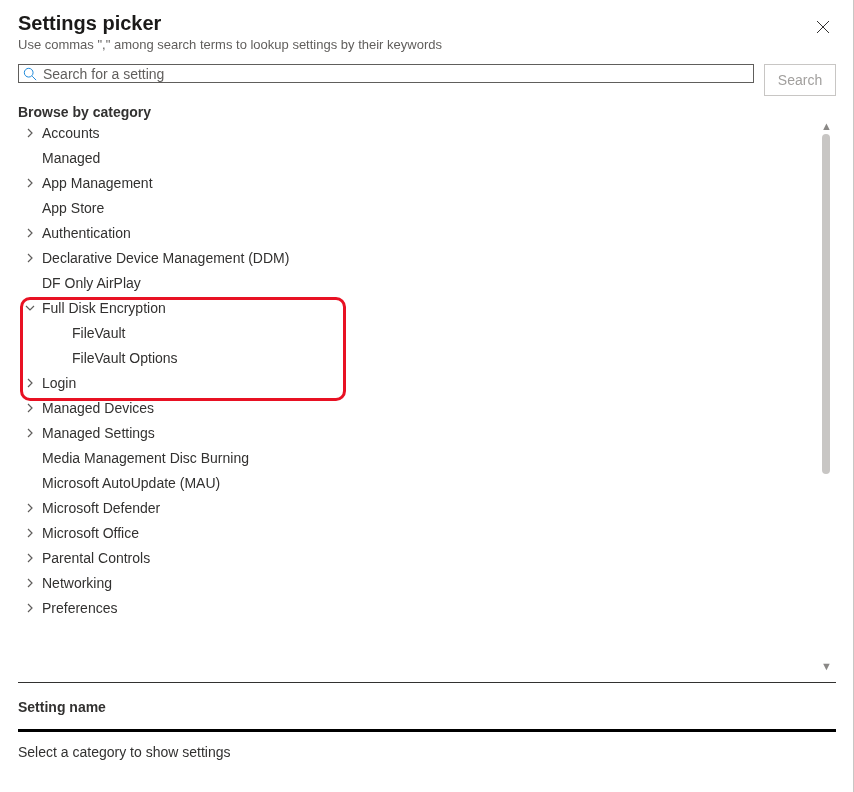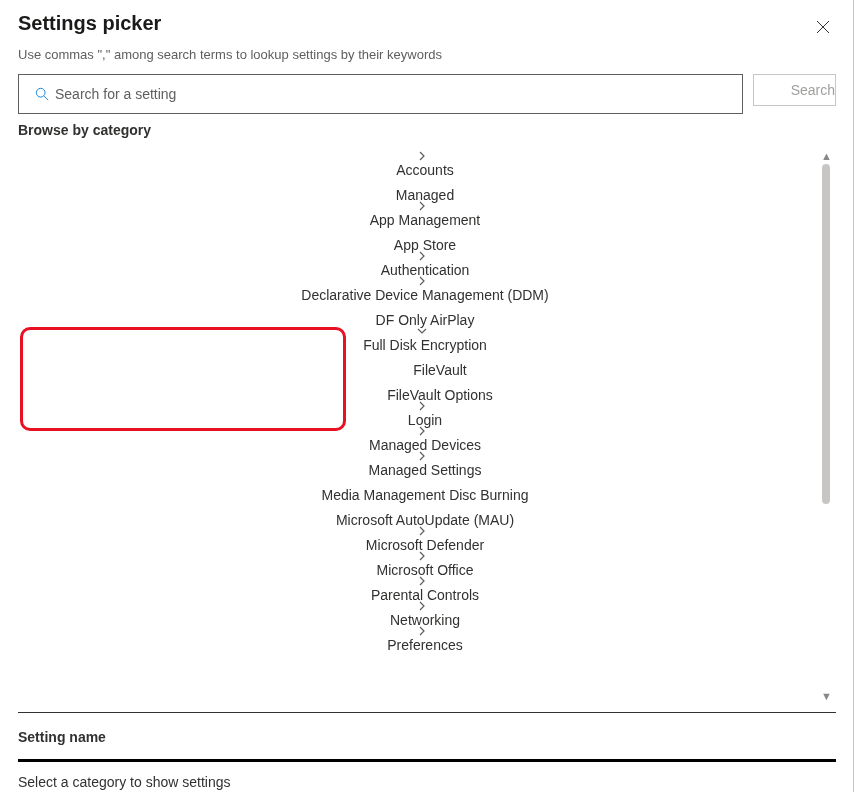--- a/index.html
+++ b/index.html
@@ -21,21 +21,21 @@
     }
     .header-row {
       display: flex;
       justify-content: space-between;
       align-items: flex-start;
     }
     .title {
       font-size: 20px;
       font-weight: 600;
       color: #1b1a19;
-      margin-bottom: 12px;
+      margin-bottom: 2px;
     }
     .subtitle {
       font-size: 13px;
       color: #605e5c;
       margin-bottom: 12px;
     }
     .close-btn {
       cursor: pointer;
       padding: 4px;
       color: #323130;
@@ -46,67 +46,65 @@
     .search-row {
       display: flex;
       gap: 10px;
       margin-bottom: 8px;
     }
     .search-box {
       flex: 1;
       display: flex;
       align-items: center;
       border: 1px solid #605e5c;
-      height: 40px;
-      padding: 0 16px;
+      height: 19px;
+      padding: 0 4px;
       background: #fff;
     }
     .search-box svg { flex-shrink: 0; margin-right: 6px; }
     .search-input {
       border: none;
       outline: none;
       font-family: inherit;
       font-size: 14px;
       flex: 1;
       color: #323130;
     }
     .search-input::placeholder { color: #605e5c; }
     .search-btn {
-      width: 83px;
+      width: 72px;
       height: 32px;
       border: 1px solid #c8c6c4;
       background: #ffffff;
       color: #a19f9d;
       font-family: inherit;
       font-size: 14px;
       cursor: default;
-      text-align: right;
     }
     .browse-label {
       font-weight: 600;
       font-size: 14px;
-      margin-bottom: 12px;
+      margin-bottom: 0;
     }
     .tree-wrap {
       position: relative;
       flex: 0 0 auto;
     }
     .tree-scroll {
       height: 552px;
       overflow-y: auto;
       position: relative;
       padding-right: 10px;
     }
     .tree-item {
       display: flex;
       align-items: center;
       height: 25px;
       cursor: pointer;
       padding-left: 6px;
-      flex-direction: column;
     }
     .tree-item.child { padding-left: 36px; }
     .chev {
       width: 12px;
       height: 12px;
       margin-right: 6px;
       display: inline-flex;
       align-items: center;
       justify-content: center;
       flex-shrink: 0;

